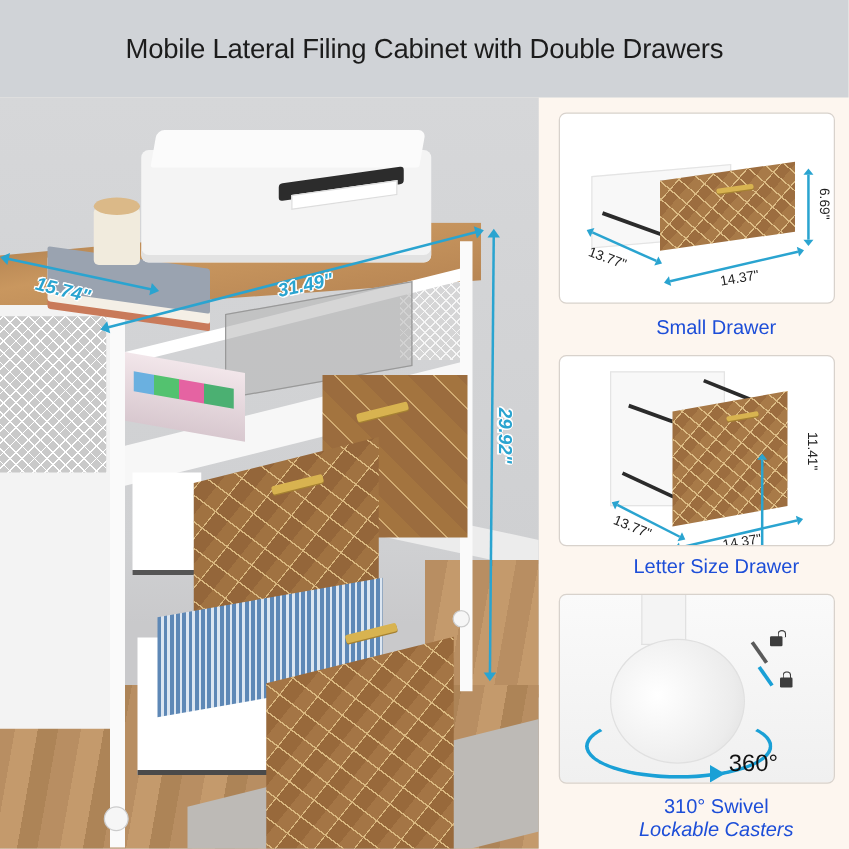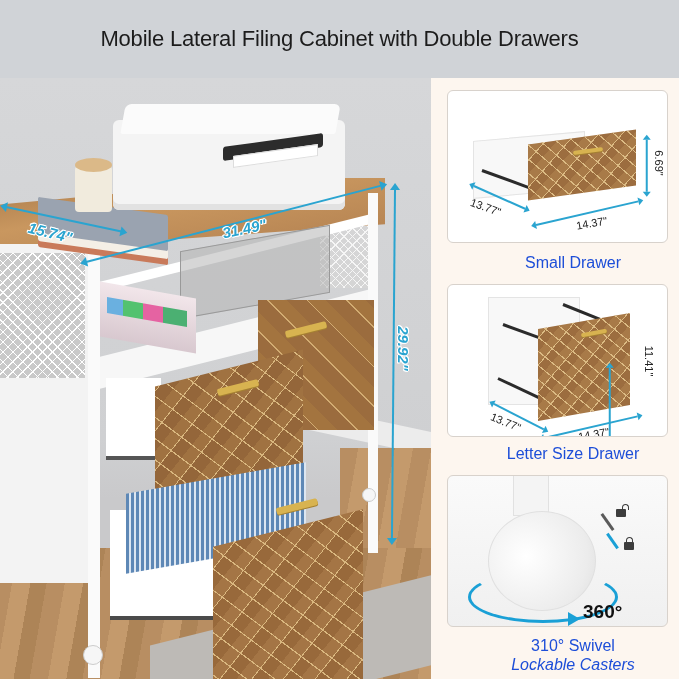--- a/index.html
+++ b/index.html
@@ -121,21 +121,21 @@
   .mini-dim { position: absolute; color: #222; font-size: 11px; }
   .mini-line { position: absolute; height: 1.5px; background: #2aa4d0; transform-origin: 0 50%; }
   .mini-line::before, .mini-line::after { content: ""; position: absolute; top: -3px; border: 4px solid transparent; }
   .mini-line::before { left: -5px; border-right: 5px solid #2aa4d0; border-left: 0; }
   .mini-line::after { right: -5px; border-left: 5px solid #2aa4d0; border-right: 0; }
 
   .caster-post { position: absolute; left: 65px; top: -2px; width: 36px; height: 42px; background: #f4f4f4; border: 1px solid #e1e1e1; border-top: 0; }
   .caster-wheel { position: absolute; left: 40px; top: 35px; width: 108px; height: 100px; border-radius: 50%; background: radial-gradient(circle at 35% 45%, #ffffff, #ececec 70%, #dcdcdc); border: 1px solid #e0e0e0; }
   .caster-ring { position: absolute; left: 20px; top: 95px; width: 150px; height: 52px; border: 3px solid #1aa0d6; border-radius: 50%; border-top-color: transparent; border-left-color: #1aa0d6; }
   .ring-arrow { position: absolute; left: 120px; top: 136px; border: 7px solid transparent; border-left: 12px solid #1aa0d6; }
-  .deg-label { position: absolute; left: 135px; top: 125px; font-size: 19px; font-weight: bold; color: #111; }
+  .deg-label { position: absolute; left: 135px; top: 125px; font-size: 19px; font-weight: normal; color: #111; }
   .lock-icon { position: absolute; width: 10px; height: 8px; background: #3d3d3d; border-radius: 1px; }
   .lock-icon::before { content: ""; position: absolute; left: 2px; top: -5px; width: 5px; height: 5px; border: 1.5px solid #3d3d3d; border-bottom: 0; border-radius: 4px 4px 0 0; }
   .lock-icon.open::before { left: 6px; }
   .lever-arrow-up { position: absolute; left: 158px; top: 36px; width: 3px; height: 20px; background: #5a5a5a; transform: rotate(-35deg); }
   .lever-arrow-down { position: absolute; left: 163px; top: 56px; width: 3px; height: 18px; background: #1aa0d6; transform: rotate(-35deg); }
 </style>
 </head>
 <body>
 
 <div class="header">

